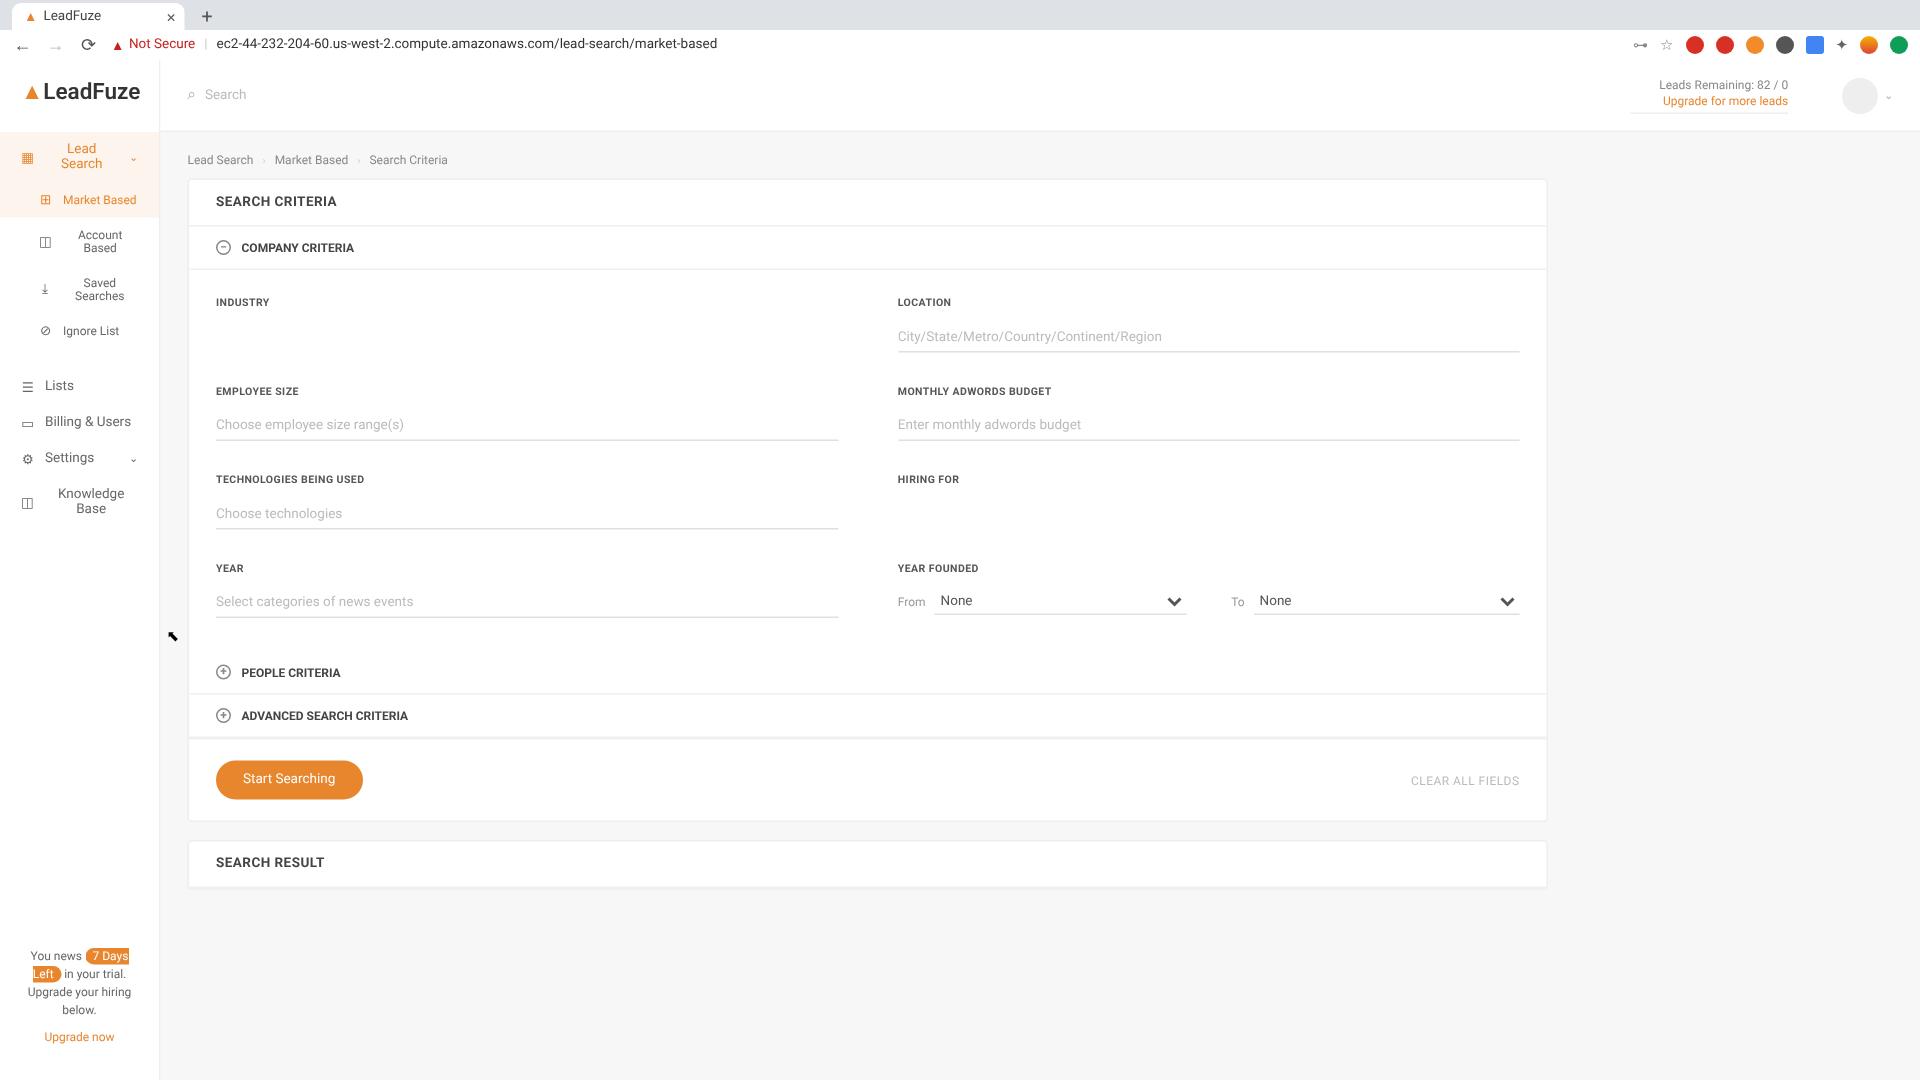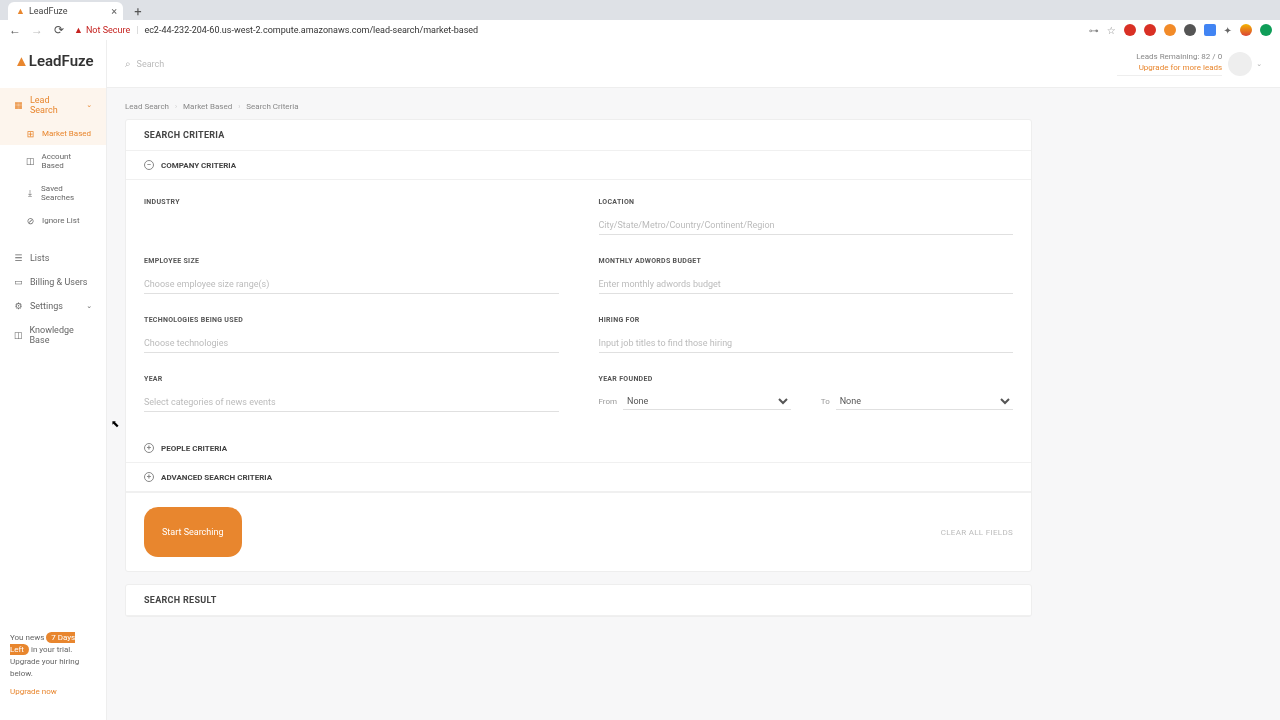--- a/index.html
+++ b/index.html
@@ -14,40 +14,40 @@
 .addr-bar { background: #fff; height: 20px; display: flex; align-items: center; padding: 0 8px; gap: 8px; }
 .nav-btn { width: 14px; height: 14px; display: flex; align-items: center; justify-content: center; color: #555; font-size: 12px; }
 .nav-btn.disabled { color: #bbb; }
 .addr-field { flex: 1; display: flex; align-items: center; gap: 6px; font-size: 9px; color: #333; }
 .not-secure { color: #c5221f; font-size: 9px; display: flex; align-items: center; gap: 3px; }
 .addr-icons { display: flex; gap: 8px; align-items: center; }
 .ext-icon { width: 12px; height: 12px; border-radius: 50%; }
 
 
 .app { display: flex; height: 680px; background: #f7f7f8; }
-.sidebar { width: 107px; background: #fff; border-right: 1px solid #eee; display: flex; flex-direction: column; padding: 12px 0; }
+.sidebar { width: 107px; background: #fff; border-right: 1px solid #eee; display: flex; flex-direction: column; padding: 12px 0; text-align: center; }
 .logo { padding: 0 14px 18px; }
 .logo-text { font-size: 15px; font-weight: 600; color: #333; }
 .logo-flame { color: #e8862e; }
 .nav-item { display: flex; align-items: center; gap: 7px; padding: 7px 14px; font-size: 9px; color: #666; cursor: pointer; }
 .nav-item.active { color: #e8862e; background: #fdf5ed; }
 .nav-item.sub { padding-left: 26px; font-size: 8px; }
 .nav-item.sub.active { color: #e8862e; }
 .nav-icon { width: 9px; height: 9px; display: inline-flex; align-items: center; justify-content: center; font-size: 9px; }
 .nav-chevron { margin-left: auto; font-size: 7px; }
 .nav-spacer { height: 14px; }
 .trial-box { margin: auto 10px 10px; font-size: 8px; color: #666; line-height: 1.5; }
 .trial-badge { background: #e8862e; color: #fff; padding: 1px 5px; border-radius: 8px; font-size: 8px; }
 .upgrade-link { color: #e8862e; font-size: 8px; display: block; margin-top: 6px; }
 
 
 .main { flex: 1; display: flex; flex-direction: column; }
 .topbar { height: 48px; background: #fff; border-bottom: 1px solid #eee; display: flex; align-items: center; padding: 0 18px; }
 .search-box { display: flex; align-items: center; gap: 6px; color: #aaa; font-size: 10px; }
-.topbar-right { margin-left: auto; display: flex; align-items: center; gap: 6px; }
+.topbar-right { margin-left: auto; display: flex; align-items: center; gap: 36px; }
 .leads-info { text-align: right; font-size: 8px; color: #888; border-bottom: 1px solid #eee; padding-bottom: 3px; width: 105px; }
 .upgrade-leads { color: #e8862e; font-size: 8px; display: block; margin-top: 2px; }
 .avatar { width: 24px; height: 24px; border-radius: 50%; background: #eee; }
 .avatar-wrap { display: flex; align-items: center; gap: 4px; }
 
 
 .content { padding: 14px 18px; overflow-y: auto; }
 .breadcrumb { font-size: 8px; color: #888; margin-bottom: 8px; display: flex; gap: 6px; align-items: center; }
 .breadcrumb-sep { color: #ccc; font-size: 7px; }
 
@@ -62,21 +62,21 @@
 .field { flex: 1; }
 .field-label { font-size: 7px; font-weight: 700; color: #555; letter-spacing: 0.3px; margin-bottom: 10px; display: block; }
 .field-input { width: 100%; border: none; border-bottom: 1px solid #e0e0e0; padding: 4px 0; font-size: 9px; color: #333; outline: none; background: transparent; }
 .field-input::placeholder { color: #bbb; }
 .year-row { display: flex; gap: 30px; align-items: flex-end; }
 .year-sub { display: flex; align-items: center; gap: 6px; flex: 1; }
 .year-sub-label { font-size: 8px; color: #999; }
 .year-select { border: none; border-bottom: 1px solid #e0e0e0; padding: 2px 0; font-size: 9px; color: #555; flex: 1; background: transparent; }
 
 .panel-footer { padding: 14px 18px; display: flex; align-items: center; border-top: 1px solid #f0f0f0; }
-.btn-primary { background: #e8862e; color: #fff; border: none; padding: 20px 18px; border-radius: 14px; font-size: 9px; cursor: pointer; }
+.btn-primary { background: #e8862e; color: #fff; border: none; padding: 8px 18px; border-radius: 14px; font-size: 9px; cursor: pointer; }
 .clear-link { margin-left: auto; font-size: 8px; color: #bbb; letter-spacing: 0.3px; cursor: pointer; }
 
 .cursor-dot { position: absolute; left: 111px; top: 418px; font-size: 10px; color: #000; pointer-events: none; }
 </style>
 </head>
 <body>
 
 <div class="browser-chrome">
   <div class="tab-bar">
     <div class="tab">
@@ -220,21 +220,20 @@
               <input class="field-input" placeholder="Enter monthly adwords budget" style="">
             </div>
           </div>
           <div class="criteria-row">
             <div class="field">
               <label class="field-label">TECHNOLOGIES BEING USED</label>
               <input class="field-input" placeholder="Choose technologies" style="">
             </div>
             <div class="field">
               <label class="field-label">HIRING FOR</label>
-              <input class="field-input" placeholder="Input job titles to find those hiring" style="">
             </div>
           </div>
           <div class="criteria-row">
             <div class="field">
               <label class="field-label">YEAR</label>
               <input class="field-input" placeholder="Select categories of news events" style="">
             </div>
             <div class="field">
               <label class="field-label">YEAR FOUNDED</label>
               <div class="year-row">

